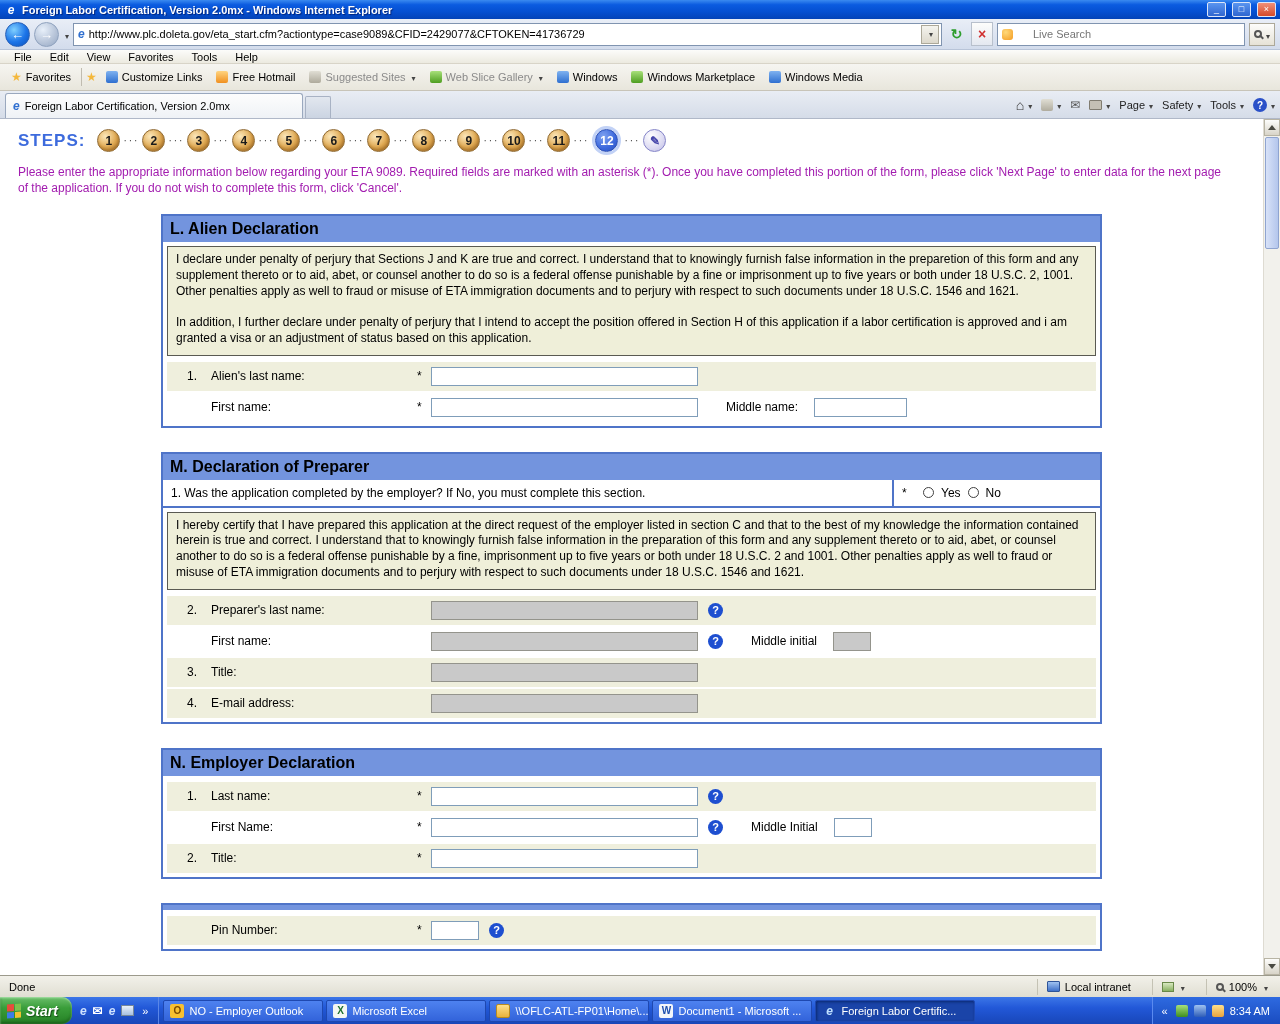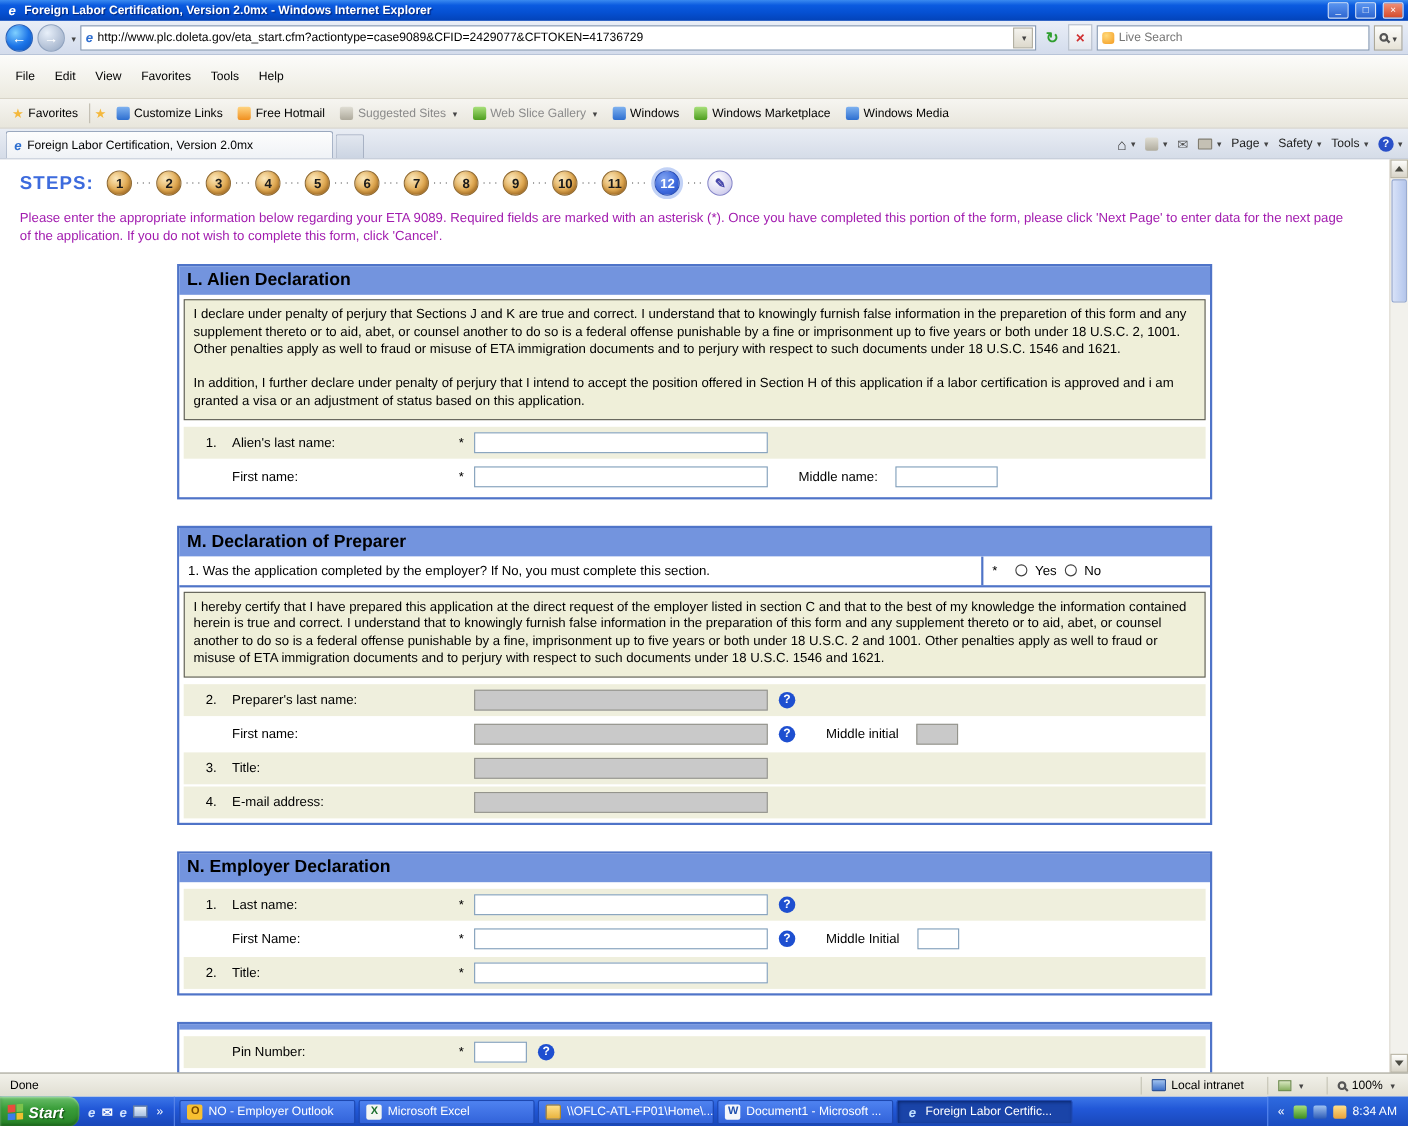--- a/index.html
+++ b/index.html
@@ -29,31 +29,31 @@
     gap:4px; padding:0 2px 0 4px; }
   .page-ico { color:#2F6FD0; font-weight:bold; font-style:italic; font-size:12px; }
   .addr-input { flex:1; border:none; outline:none; font-size:11px; color:#000; font-family:inherit; }
   .addr-dd { width:18px; height:19px; background:linear-gradient(#F4F3EE,#DDD9CC); border:1px solid #ACA899;
     text-align:center; font-size:7px; line-height:18px; color:#444; }
   .iconbtn { height:24px; min-width:21px; display:flex; align-items:center; justify-content:center;
     font-size:14px; flex:none; }
   .iconbtn.refresh { color:#2E9E2E; font-weight:bold; }
   .iconbtn.stop { color:#D03030; font-weight:bold; border:1px solid #B8C0CC; background:linear-gradient(#FDFDFB,#E4E8F0); width:22px; }
   .searchbox { width:248px; height:23px; background:#fff; border:1px solid #8094B0; display:flex;
-    align-items:center; gap:4px; padding:0 4px; flex:none; }
+    align-items:center; gap:20px; padding:0 4px; flex:none; }
   .live-ico { width:11px; height:11px; border-radius:3px; background:radial-gradient(circle at 35% 30%,#FFD97A,#F49B20); flex:none; }
   .search-input { flex:1; border:none; outline:none; font-size:11px; color:#555; font-family:inherit; }
   .search-btn { width:26px; height:23px; background:linear-gradient(#FDFDFB,#E6E2D6); border:1px solid #ACA899;
     display:flex; align-items:center; justify-content:center; gap:2px; flex:none; }
   .mag { width:8px; height:8px; border:2px solid #555; border-radius:50%; position:relative; display:inline-block; }
   .mag::after { content:""; position:absolute; width:5px; height:2px; background:#555; transform:rotate(45deg);
     right:-4px; bottom:-2px; }
 
   
-  .menubar { height:40px; flex:none; display:flex; align-items:center; gap:2px; padding:0 6px;
+  .menubar { height:14px; flex:none; display:flex; align-items:center; gap:2px; padding:0 6px;
     background:linear-gradient(#FCFCFA,#ECEAE0); border-bottom:1px solid #D8D4C8; }
   .menu-item { font-size:11px; padding:3px 8px; color:#000; }
 
   
   .favbar { height:27px; flex:none; display:flex; align-items:center; gap:4px; padding:0 5px;
     background:linear-gradient(#F6F5F1,#E8E6DC); border-bottom:1px solid #C8C4B8; }
   .fav-btn { display:flex; align-items:center; gap:4px; font-size:11px; padding:2px 6px; }
   .star { color:#F4B83C; font-size:12px; }
   .fav-sep { width:1px; height:18px; background:#C0BCB0; }
   .fav-item { display:flex; align-items:center; gap:4px; font-size:11px; padding:2px 5px; color:#000; white-space:nowrap; }

